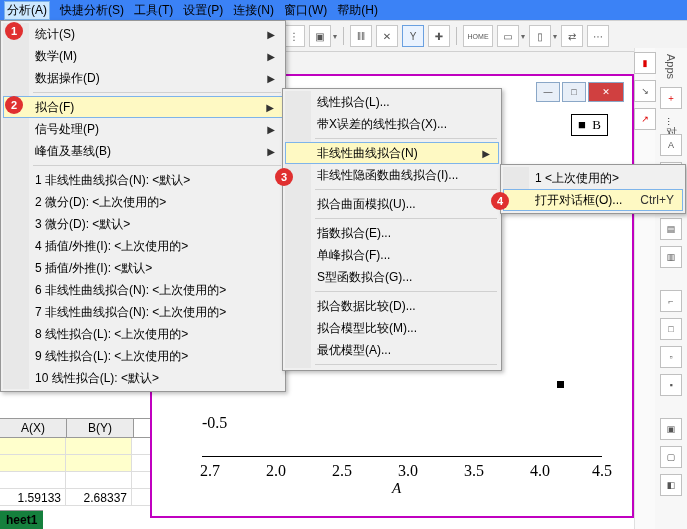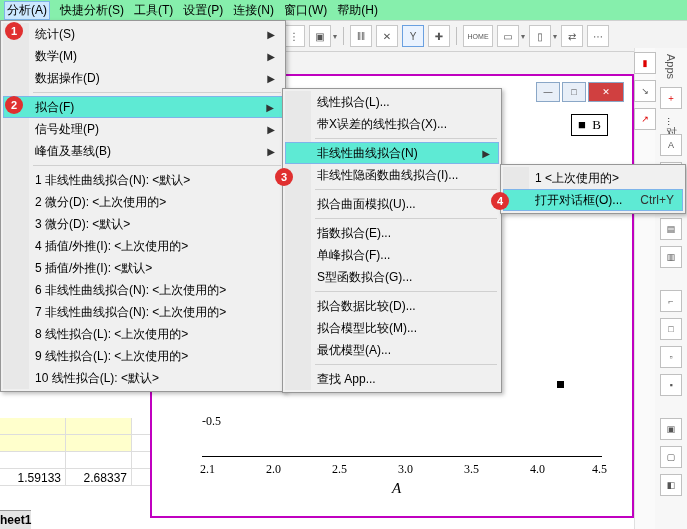--- a/index.html
+++ b/index.html
@@ -1,53 +1,53 @@
 <!DOCTYPE html>
 <html><head>
 <meta charset="utf-8">
 <style>
 html,body{margin:0;padding:0;font-family:"Microsoft YaHei","SimSun",Tahoma,sans-serif;font-size:12px;background:#fff;width:687px;height:529px;overflow:hidden;color:#000}
-.menubar{height:20px;border-bottom:1px solid #d0d0d0;display:flex;align-items:center;padding:0 4px;gap:10px;background:#86efac}
+.menubar{height:20px;border-bottom:1px solid #d0d0d0;display:flex;align-items:center;padding:0 4px;gap:10px;background:#3b82f6}
 .menubar span{cursor:default}
 .menubar .sel{background:#cde8ff;border:1px solid #7eb4ea;padding:0 2px}
 .toolbar{height:26px;background:#f3f3f3;border-bottom:1px solid #d0d0d0;display:flex;align-items:center;gap:4px;padding:2px 4px;position:relative}
 .tb-btn{width:20px;height:20px;border:1px solid #c8c8c8;background:#fff;display:flex;align-items:center;justify-content:center;font-size:10px;color:#555}
 .tb-sep{width:1px;height:18px;background:#c0c0c0;margin:0 2px}
 .tb-arrow{font-size:8px;color:#666;margin-left:-2px}
 .toolbar2{height:24px;background:#f3f3f3;border-bottom:1px solid #d0d0d0;display:flex;align-items:center;gap:6px;padding:2px 4px}
 .line-sample{width:60px;height:2px;background:#000}
 .color-swatch{width:18px;height:18px;border:1px solid #888}
 .menu{position:absolute;background:#f0f0f0;border:1px solid #979797;box-shadow:2px 2px 4px rgba(0,0,0,.25);padding:2px;z-index:100}
 .menu .gutter{position:absolute;left:2px;top:2px;bottom:2px;width:26px;background:#e8e8e8}
 .menu-item{position:relative;height:22px;display:flex;align-items:center;padding-left:32px;padding-right:24px;white-space:nowrap;cursor:default;z-index:1}
-.menu-item.sel{background:#5eead4;border:1px solid #7eb4ea;height:20px;padding-left:31px;padding-right:24px}
+.menu-item.sel{background:#fef9c3;border:1px solid #7eb4ea;height:20px;padding-left:31px;padding-right:24px}
 .menu-item .arrow{position:absolute;right:8px;font-size:10px;color:#333}
 .menu-item .scut{position:absolute;right:8px;color:#333}
 .menu-sep{height:1px;background:#d0d0d0;margin:3px 2px 3px 30px;position:relative;z-index:1}
 .badge{position:absolute;left:-10px;width:18px;height:18px;border-radius:9px;color:#fff;font-size:11px;font-weight:bold;display:flex;align-items:center;justify-content:center;z-index:200}
 .b1{background:#e03030}
 .b2{background:#e03030}
 .b3{background:#e03030}
 .b4{background:#e03030}
 .plot-frame{position:absolute;left:150px;top:74px;width:480px;height:440px;border:2px solid #c000c0;background:#fff}
 .plot-inner-window{position:absolute;right:8px;top:6px;width:90px;height:22px;display:flex}
 .win-btn{width:26px;height:18px;border:1px solid #8aa7c7;background:#e8eff8;margin-left:2px;display:flex;align-items:center;justify-content:center;font-size:9px;color:#444}
 .win-btn.close{background:#d04040;color:#fff;width:40px}
 .legend{position:absolute;right:24px;top:38px;border:1px solid #000;padding:2px 6px;font-family:serif;font-size:13px;background:#fff}
 .axis-area{position:absolute;left:30px;top:380px;width:430px;height:60px}
-.tick{position:absolute;font-family:serif;font-size:12px}
+.tick{position:absolute;font-family:serif;font-size:16px}
 .axis-label{position:absolute;font-family:serif;font-style:italic;font-size:15px}
 .square-marker{position:absolute;width:7px;height:7px;background:#000}
 .left-worksheet{position:absolute;left:0;top:418px;width:150px}
 .ws-head{display:flex;border-top:1px solid #999;border-bottom:1px solid #999}
 .ws-head div{width:66px;border-right:1px solid #999;text-align:center;background:#ececec;padding:2px 0}
 .ws-row{display:flex;border-bottom:1px solid #ddd}
 .ws-row div{width:66px;border-right:1px solid #ddd;text-align:right;padding:2px 4px;height:16px;box-sizing:border-box}
 .ws-row.yellow div{background:#ffffcc}
-.sheet-tab{position:absolute;left:0;bottom:0;border-top:1px solid #999;padding:2px 0;font-weight:bold;background:#e5e5e5}
+.sheet-tab{position:absolute;left:0;bottom:0;border-top:1px solid #999;padding:2px 6px;font-weight:bold;background:#15803d}
 .right-dock{position:absolute;right:0;top:48px;width:32px;bottom:0;background:#f7f7f7;border-left:1px solid #d0d0d0;display:flex;flex-direction:column;align-items:center;gap:6px;padding-top:4px}
 .dock-btn{width:20px;height:20px;border:1px solid #c0c0c0;background:#fff;font-size:9px;display:flex;align-items:center;justify-content:center;color:#555}
 .vtext{writing-mode:vertical-rl;font-size:11px;color:#555;margin:2px 0}
 .right-dock2{position:absolute;right:32px;top:48px;width:20px;bottom:0;background:#fafafa;border-left:1px solid #e0e0e0;display:flex;flex-direction:column;align-items:center;gap:6px;padding-top:4px}
 </style>
 </head>
 <body>
 
 <div class="menubar">
   <span class="sel">分析(A)</span>
@@ -107,32 +107,36 @@
   <div class="plot-inner-window">
     <div class="win-btn">—</div>
     <div class="win-btn">□</div>
     <div class="win-btn close">✕</div>
   </div>
   <div class="legend">■ &nbsp;<span>B</span></div>
   <div class="square-marker" style="left:405px;top:305px"></div>
   <div class="tick" style="left:50px;top:338px">-0.5</div>
   <div class="axis-area">
     <div style="position:absolute;left:20px;top:0;width:400px;border-top:1px solid #000"></div>
-    <div class="tick" style="left:18px;top:6px">2.1</div>
+    <div class="tick" style="left:18px;top:6px">2.7</div>
     <div class="tick" style="left:84px;top:6px">2.0</div>
     <div class="tick" style="left:150px;top:6px">2.5</div>
     <div class="tick" style="left:216px;top:6px">3.0</div>
     <div class="tick" style="left:282px;top:6px">3.5</div>
     <div class="tick" style="left:348px;top:6px">4.0</div>
     <div class="tick" style="left:410px;top:6px">4.5</div>
     <div class="axis-label" style="left:210px;top:24px">A</div>
   </div>
 </div>
 
 <div class="left-worksheet">
+  <div class="ws-head">
+    <div>A(X)</div>
+    <div>B(Y)</div>
+  </div>
   <div class="ws-row yellow">
       <div></div>
       <div></div>
     </div>
   <div class="ws-row yellow">
       <div></div>
       <div></div>
     </div>
   <div class="ws-row">
       <div></div>
@@ -205,21 +209,20 @@
     <div class="menu-item">拟合曲面模拟(U)...</div>
     <div class="menu-sep"></div>
     <div class="menu-item">指数拟合(E)...</div>
     <div class="menu-item">单峰拟合(F)...</div>
     <div class="menu-item">S型函数拟合(G)...</div>
     <div class="menu-sep"></div>
     <div class="menu-item">拟合数据比较(D)...</div>
     <div class="menu-item">拟合模型比较(M)...</div>
     <div class="menu-item">最优模型(A)...</div>
     <div class="menu-sep"></div>
-    <div class="menu-item">查找 App...</div>
   </div>
 <div class="badge b3" style="left:275px;top:168px">3</div>
 
 <div class="menu" id="menu3" style="left:500px;top:164px;width:180px">
   <div class="gutter"></div>
 <div class="menu-item">1 &lt;上次使用的&gt;</div>
     <div class="menu-item sel">打开对话框(O)...<span class="scut">Ctrl+Y</span></div>
   </div>
 <div class="badge b4" style="left:491px;top:192px">4</div>
 

